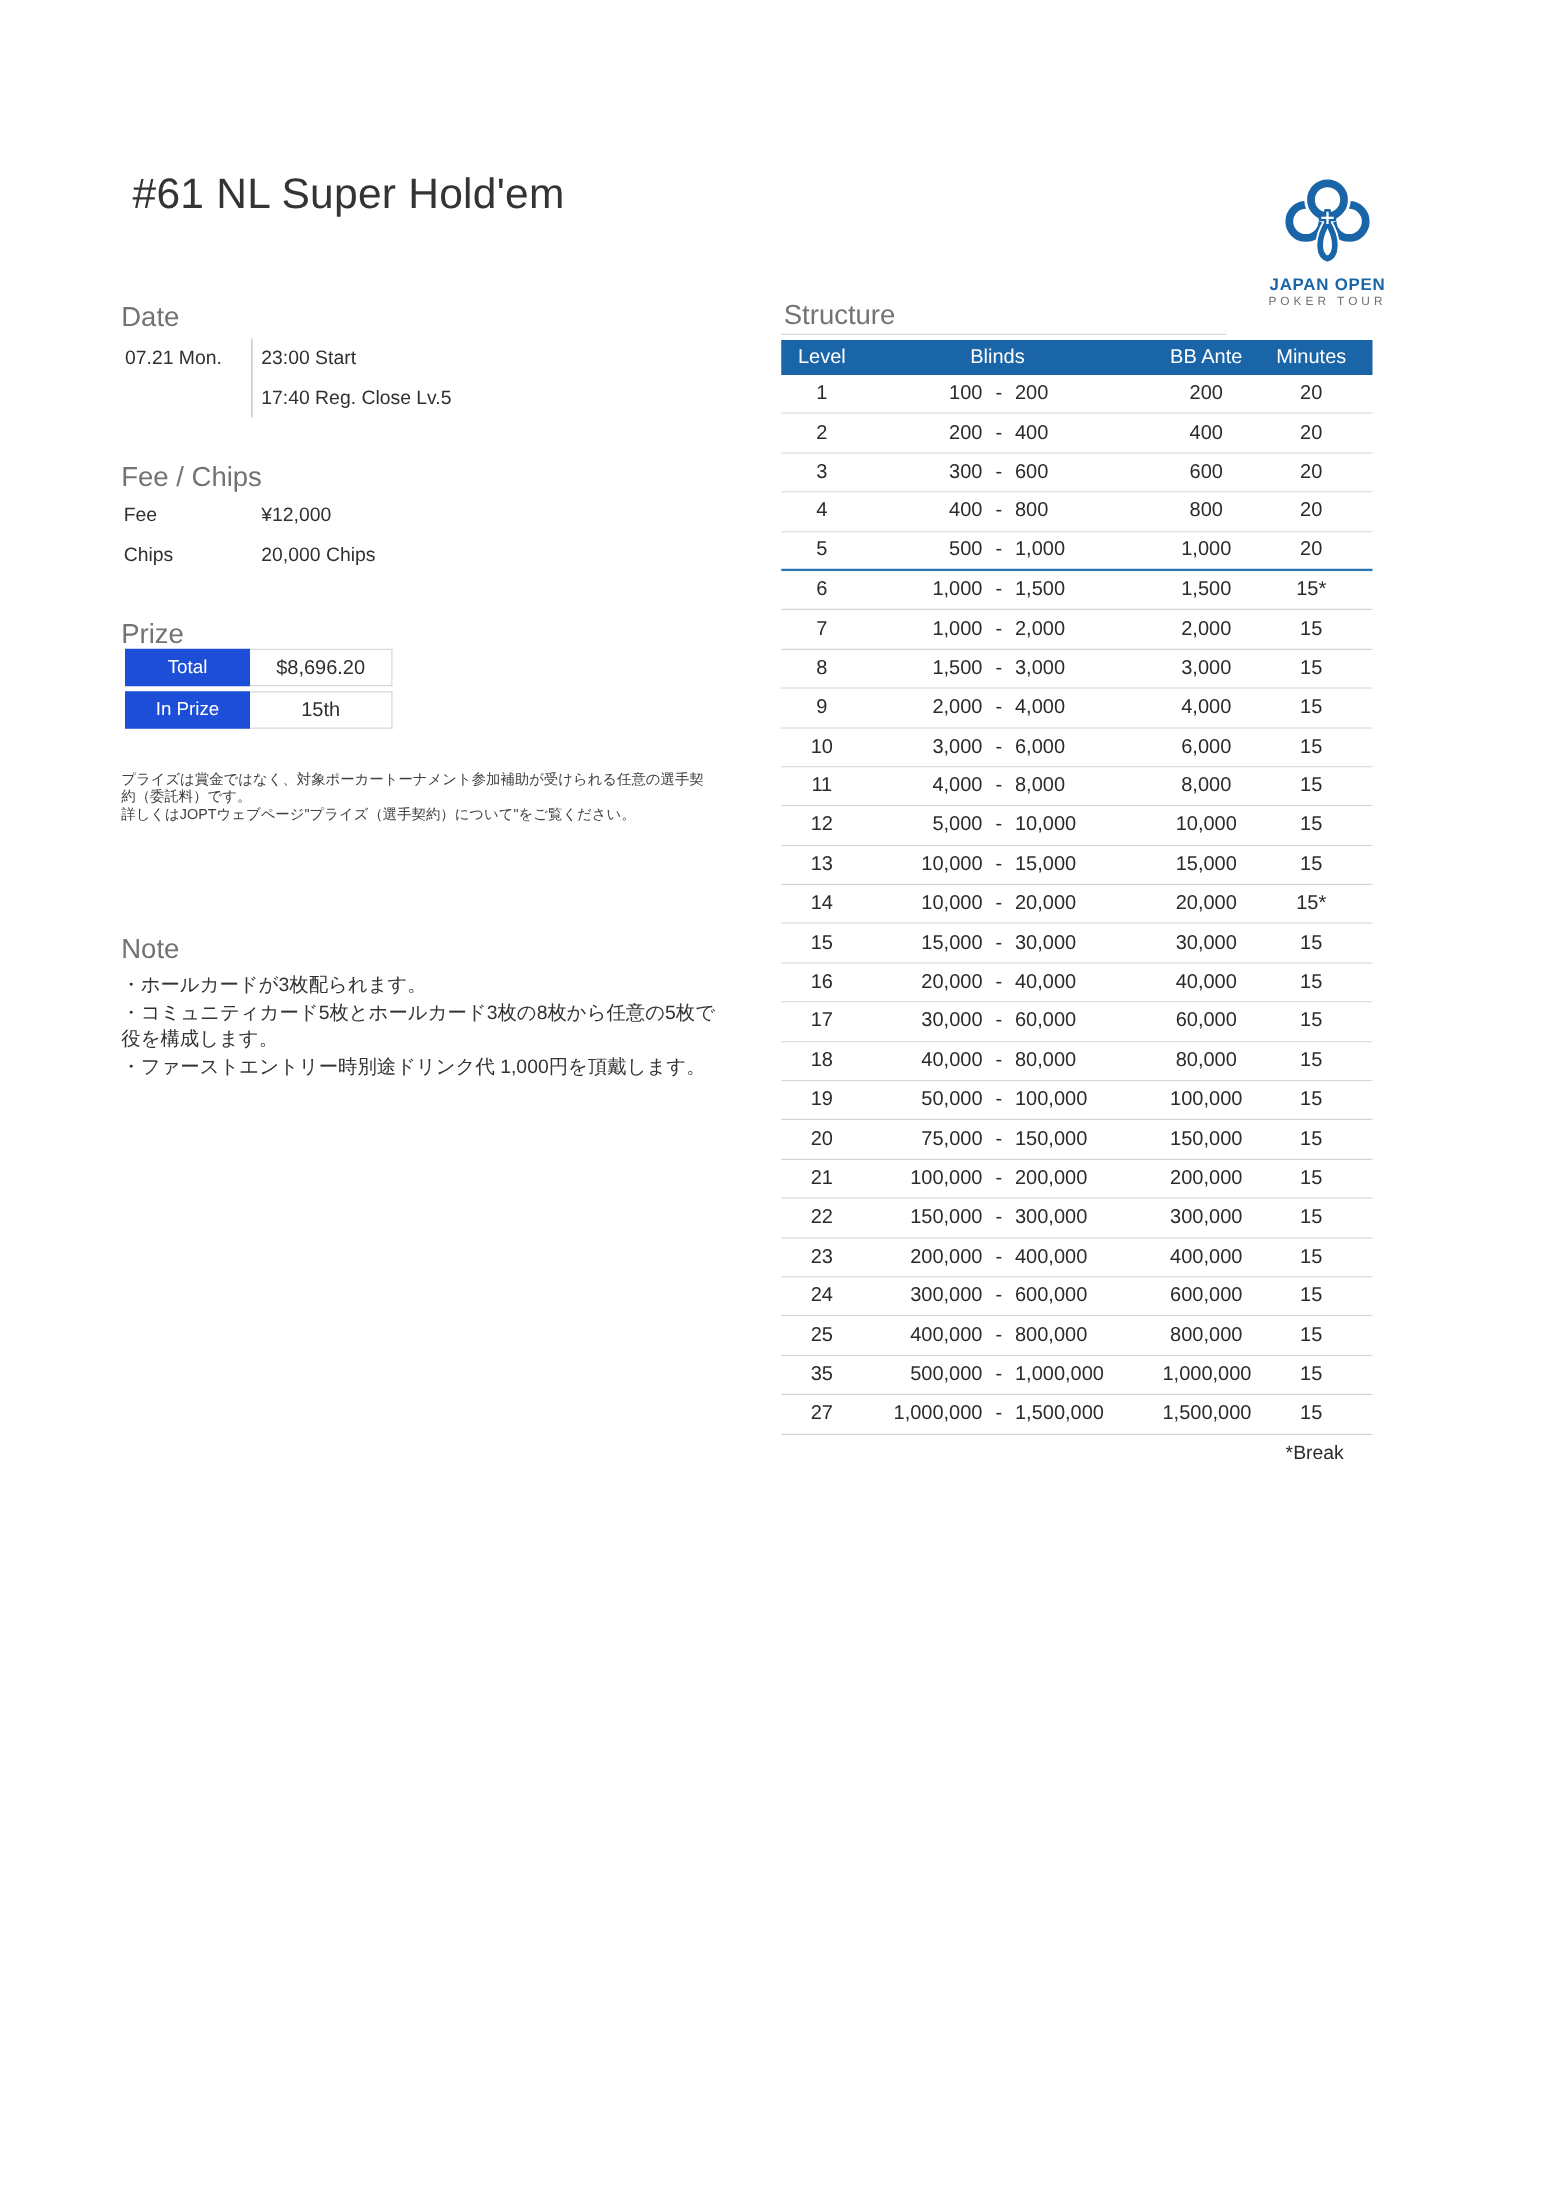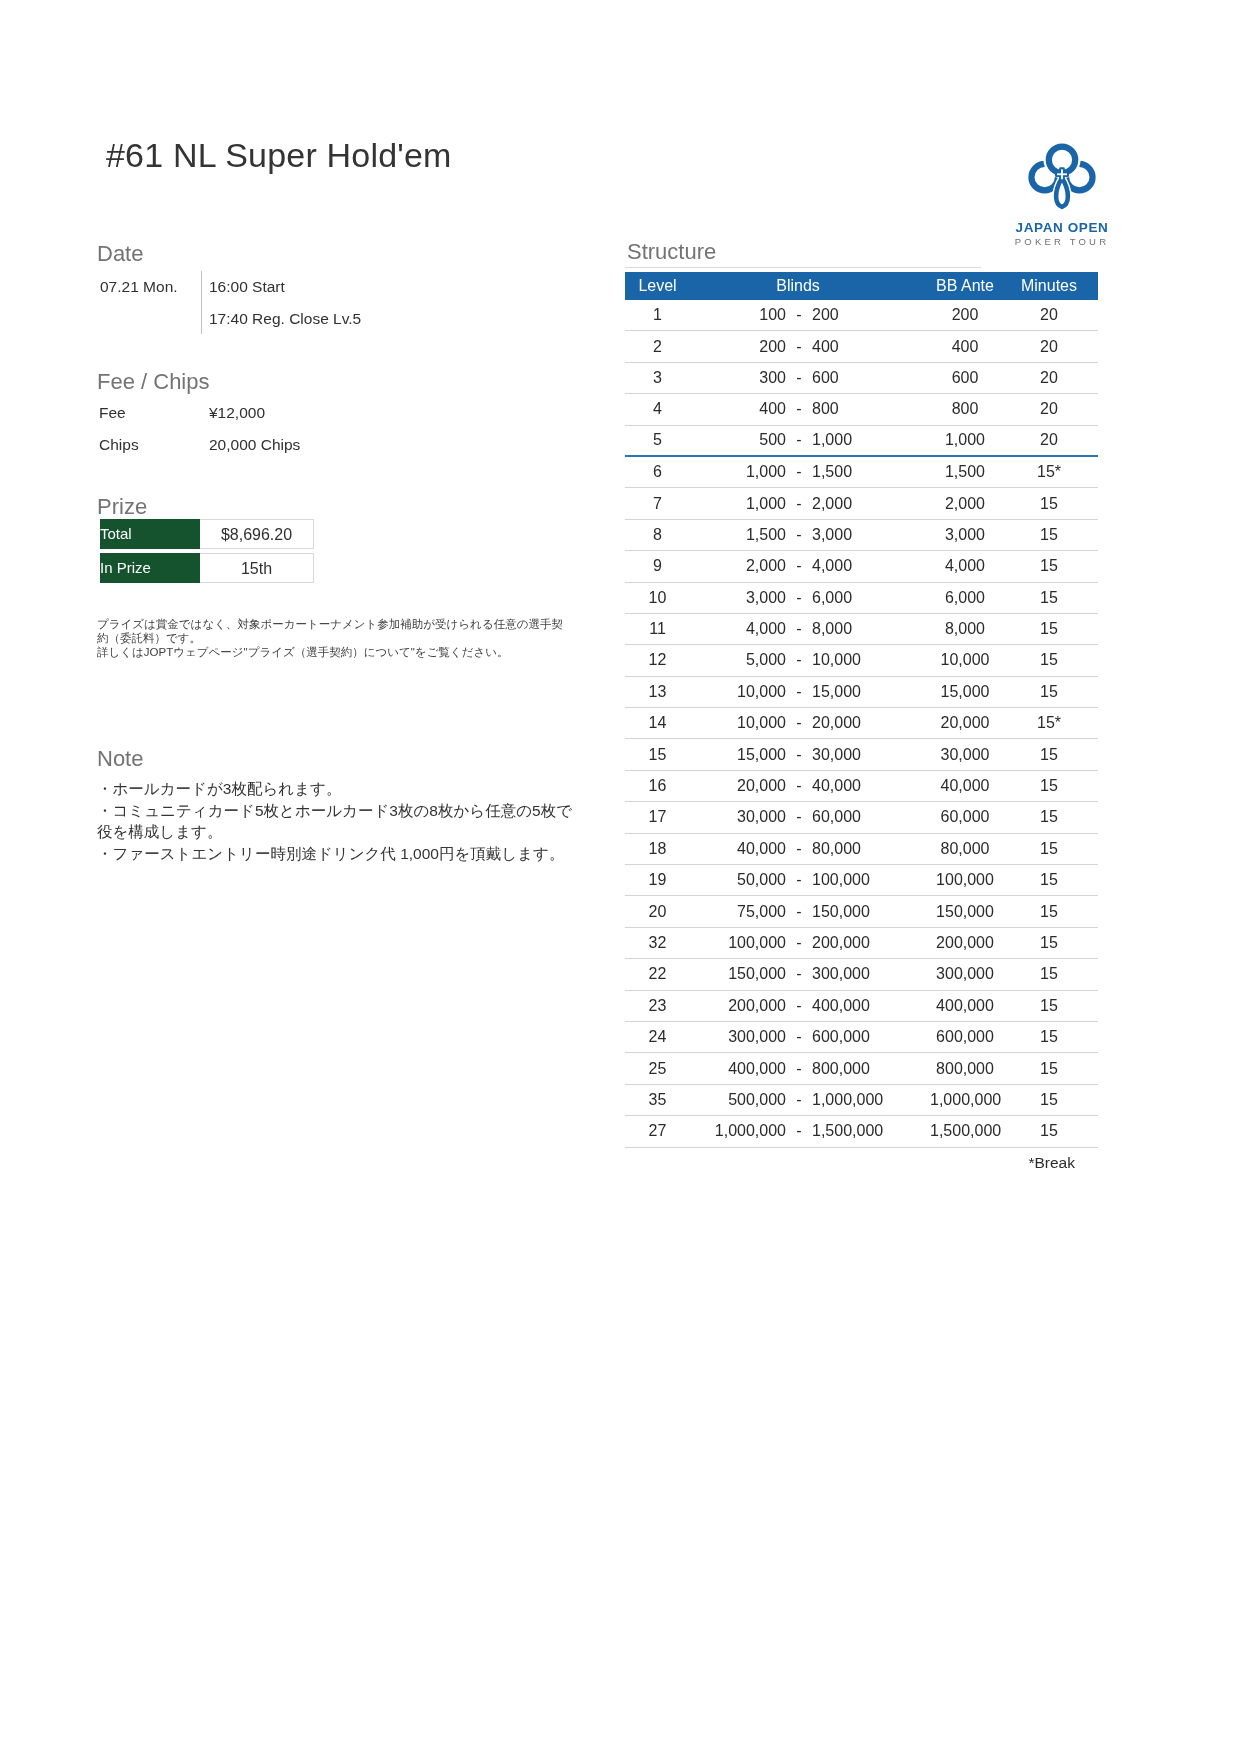--- a/index.html
+++ b/index.html
@@ -25,21 +25,21 @@
 
   
   .fee-label   { position:absolute; left:99px;  top:404px; font-size:15.5px; }
   .fee-value   { position:absolute; left:209px; top:404px; font-size:15.5px; }
   .chips-label { position:absolute; left:99px;  top:436px; font-size:15.5px; }
   .chips-value { position:absolute; left:209px; top:436px; font-size:15.5px; }
 
   
   .prize-table { position:absolute; left:100px; top:519px; width:214px; }
   .prize-row { display:flex; margin-bottom:4px; }
-  .prize-cell-label { width:100px; height:30px; background:#14532d; color:#ffffff; font-size:15px; text-align:left; line-height:30px; }
+  .prize-cell-label { width:100px; height:30px; background:#1d4ed8; color:#ffffff; font-size:15px; text-align:center; line-height:30px; }
   .prize-cell-value { width:114px; height:30px; font-size:16px; text-align:center; line-height:29px; border:1px solid #D9D9D9; border-left:none; background:#ffffff; }
 
   
   .prize-notes { position:absolute; left:97px; top:618px; width:470px; font-size:11.5px; line-height:13.8px; color:#404040; }
 
   
   .note-list { position:absolute; left:97px; top:778px; width:480px; font-size:15.5px; line-height:21.6px; color:#333333; }
 
   
   .structure-underline { position:absolute; left:625px; top:267px; width:356px; height:1px; background:#D9D9D9; }
@@ -81,21 +81,21 @@
         <rect x="44" y="40.4" width="12" height="2.2" fill="#ffffff"></rect>
       </g>
     </svg>
     <div class="logo-line1">JAPAN OPEN</div>
     <div class="logo-line2">POKER TOUR</div>
   </div>
 
   <div class="h" style="left:97px; top:241px;">Date</div>
   <div class="date-label">07.21 Mon.</div>
   <div class="date-divider"></div>
-  <div class="date-start">16:00 Start</div>
+  <div class="date-start">23:00 Start</div>
   <div class="date-close">17:40 Reg. Close Lv.5</div>
 
   <div class="h" style="left:97px; top:369px;">Fee / Chips</div>
   <div class="fee-label">Fee</div>
   <div class="fee-value">¥12,000</div>
   <div class="chips-label">Chips</div>
   <div class="chips-value">20,000 Chips</div>
 
   <div class="h" style="left:97px; top:494px;">Prize</div>
   <div class="prize-table">
@@ -311,21 +311,21 @@
   <div class="s-row">
     <span class="c-level">20</span>
     <span class="c-sb">75,000</span>
     <span class="c-dash">-</span>
     <span class="c-bb">150,000</span>
     <span class="c-ante">150,000</span>
     <span class="c-min">15</span>
   </div>
 
   <div class="s-row">
-    <span class="c-level">32</span>
+    <span class="c-level">21</span>
     <span class="c-sb">100,000</span>
     <span class="c-dash">-</span>
     <span class="c-bb">200,000</span>
     <span class="c-ante">200,000</span>
     <span class="c-min">15</span>
   </div>
 
   <div class="s-row">
     <span class="c-level">22</span>
     <span class="c-sb">150,000</span>

